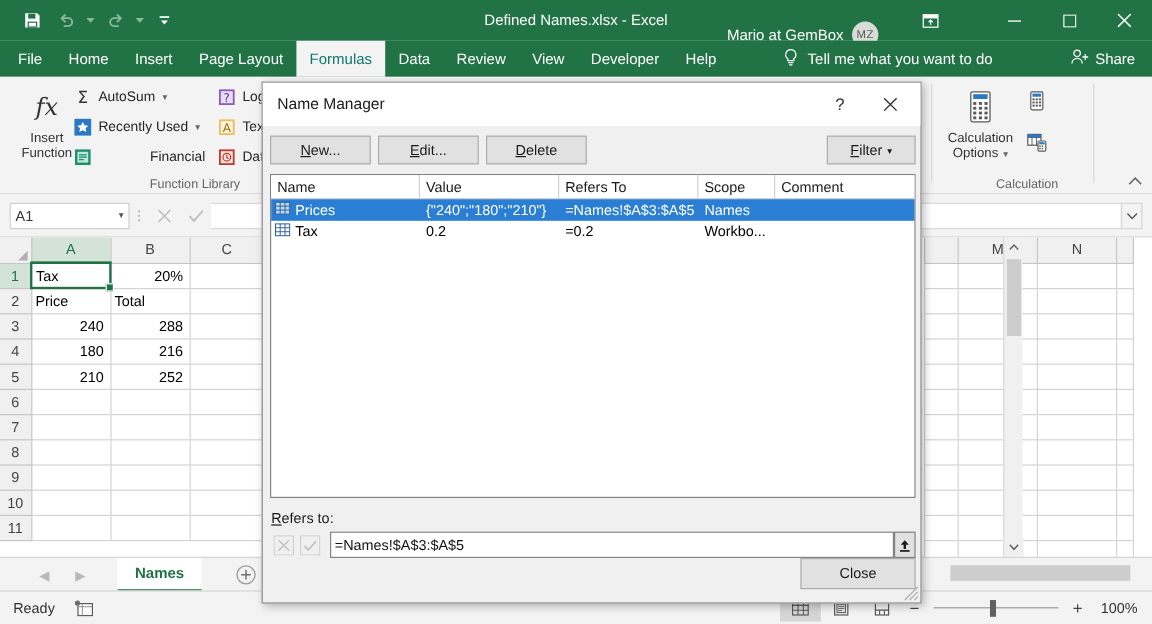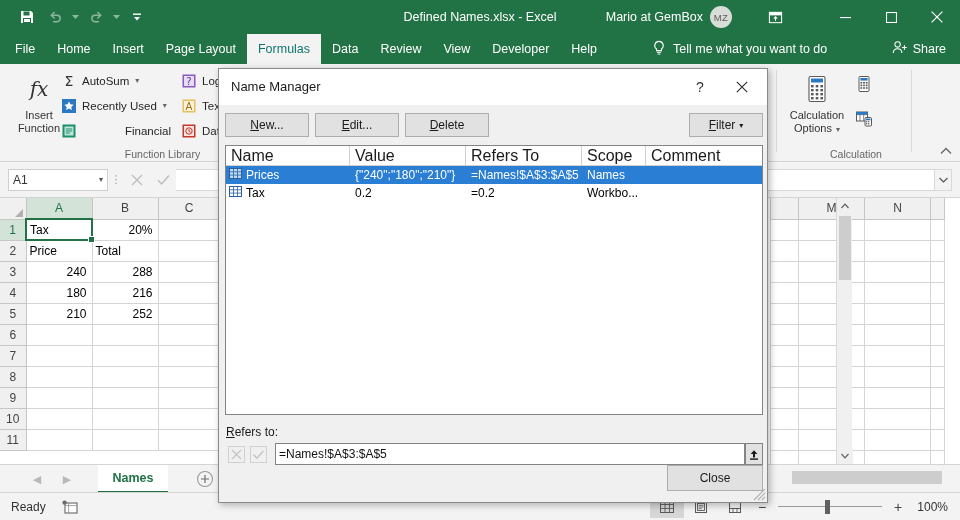--- a/index.html
+++ b/index.html
@@ -19,21 +19,21 @@
   }
   .qat { position: absolute; left: 14px; top: 0; height: 34px; display: flex; align-items: center; gap: 2px; }
   .qat-btn { width: 26px; height: 26px; display: flex; align-items: center; justify-content: center; cursor: pointer; }
   .qat-btn svg { display: block; }
   .qat-caret { width: 11px; height: 26px; display: flex; align-items: center; justify-content: center; cursor: pointer; }
   .doc-title {
     position: absolute; left: 0; top: 0; width: 960px; height: 34px;
     line-height: 34px; text-align: center; font-size: 12.5px; color: #ffffff;
     pointer-events: none;
   }
-  .acct { position: absolute; right: 228px; top: 0; height: 34px; display: flex; align-items: center; gap: 7px; }
+  .acct { position: absolute; right: 228px; top: 12px; height: 34px; display: flex; align-items: center; gap: 7px; }
   .acct-name { font-size: 12.5px; color: #ffffff; white-space: nowrap; }
   .avatar {
     width: 22px; height: 22px; border-radius: 50%;
     background: #d8ddd8; color: #5b5b5b;
     font-size: 9.5px; letter-spacing: .3px;
     display: flex; align-items: center; justify-content: center; cursor: pointer;
   }
   .ribbon-display { position: absolute; right: 172px; top: 5px; width: 26px; height: 24px;
     display: flex; align-items: center; justify-content: center; cursor: pointer; }
   .wbtns { position: absolute; right: 0; top: 0; height: 34px; display: flex; }
@@ -196,21 +196,21 @@
     font-size: 12px; color: #1a1a1a; display: flex; align-items: center; justify-content: center;
     cursor: pointer; font-family: "Liberation Sans", sans-serif;
   }
   .ul { text-decoration: underline; }
 
   .listbox {
     position: absolute; left: 6px; top: 76px; width: 538px; height: 270px;
     background: #ffffff; border: 1px solid #848484;
   }
   .lb-head { display: flex; height: 20px; border-bottom: 1px solid #d0d0d0; background: #ffffff; }
-  .lb-head .hc { font-size: 16px; color: #1a1a1a; padding-left: 5px; line-height: 20px;
+  .lb-head .hc { font-size: 12px; color: #1a1a1a; padding-left: 5px; line-height: 20px;
      border-right: 1px solid #d0d0d0; cursor: pointer; overflow: hidden; white-space: nowrap; }
   .lb-row { display: flex; height: 18px; align-items: center; cursor: pointer; }
   .lb-row.sel { background: #2a7fd4; color: #ffffff; }
   .lb-row .lc { font-size: 12px; padding-left: 5px; overflow: hidden; white-space: nowrap; line-height: 18px; }
   .lb-row .lc.first { display: flex; align-items: center; gap: 4px; padding-left: 3px; }
 
   .refers-lbl { position: absolute; left: 7px; top: 356px; font-size: 12px; color: #1a1a1a; }
   .ref-x { position: absolute; left: 6px; top: 374px; width: 22px; height: 22px;
      display: flex; align-items: center; justify-content: center; }
   .ref-ok { position: absolute; left: 28px; top: 374px; width: 22px; height: 22px;

